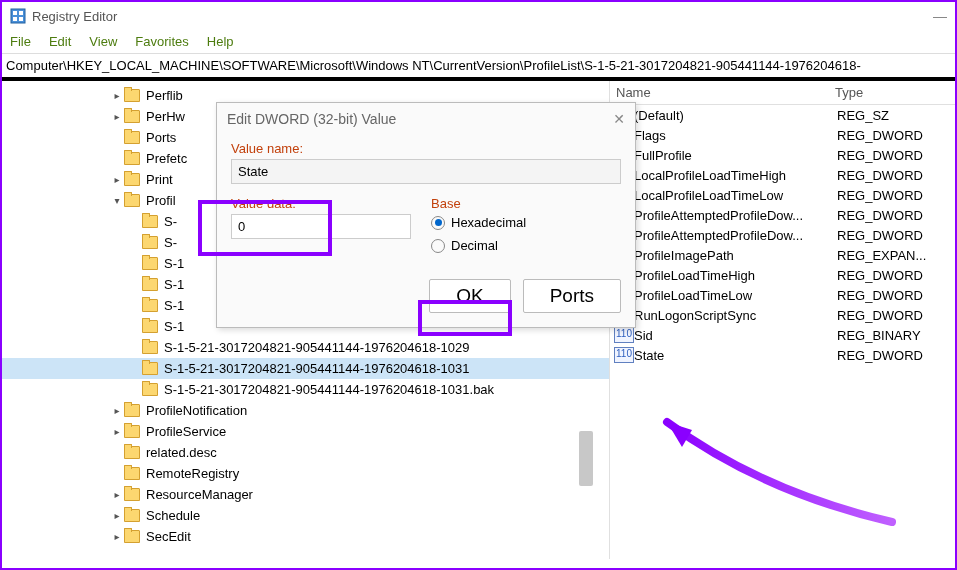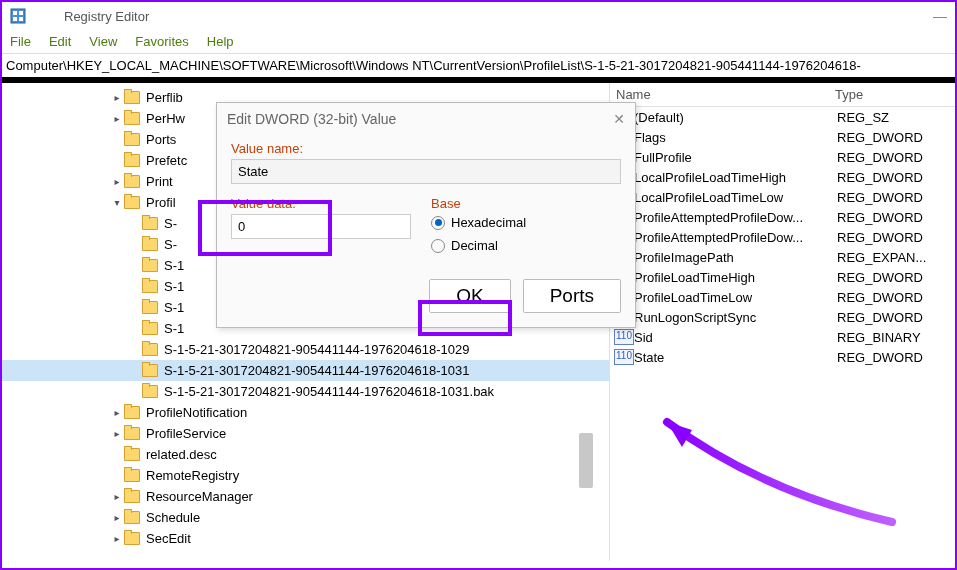--- a/index.html
+++ b/index.html
@@ -1,23 +1,23 @@
 <!DOCTYPE html>
 <html><head>
   <meta charset="utf-8">
   <style>
     * { box-sizing: border-box; margin: 0; padding: 0; }
     body { font-family: 'Segoe UI', Arial, sans-serif; font-size: 13px; background: white; border: 2px solid #8a00ff; width: 957px; height: 570px; position: relative; overflow: hidden; }
-    .titlebar { display: flex; align-items: center; padding: 4px 8px; height: 28px; gap: 32px; }
+    .titlebar { display: flex; align-items: center; padding: 4px 8px; height: 28px; }
     .titlebar-icon { width: 16px; height: 16px; margin-right: 6px; }
     .titlebar-text { color: #555; flex: 1; }
     .win-controls { display: flex; gap: 18px; color: #888; font-size: 14px; }
     .menubar { display: flex; gap: 18px; padding: 4px 8px; border-bottom: 1px solid #ddd; color: #4d7c0f; }
     .menubar span { cursor: default; }
-    .addressbar { padding: 4px 4px; border-bottom: 6px solid #000000; font-size: 13px; color: #000; white-space: nowrap; overflow: hidden; }
+    .addressbar { padding: 4px 4px; border-bottom: 4px solid #000000; font-size: 13px; color: #000; white-space: nowrap; overflow: hidden; }
     .content { display: flex; height: calc(100% - 88px); }
     .tree-panel { width: 608px; overflow: hidden; position: relative; border-right: 1px solid #e0e0e0; }
     .tree { padding: 4px 0; }
     .tree-item { display: flex; align-items: center; padding: 2px 0; white-space: nowrap; }
     .indent { display: inline-block; width: 18px; }
     .chevron { width: 14px; display: inline-flex; justify-content: center; color: #555; font-size: 10px; }
     .folder-icon { width: 16px; height: 13px; background: #fcd770; border: 1px solid #d4a030; border-radius: 1px 1px 0 0; margin-right: 4px; position: relative; }
     .folder-icon::before { content: ''; position: absolute; top: -3px; left: -1px; width: 6px; height: 3px; background: #fcd770; border: 1px solid #d4a030; border-bottom: none; border-radius: 1px 1px 0 0; }
     .tree-item.selected { background: #cce4f7; }
     .tree-label { padding: 1px 2px; }

